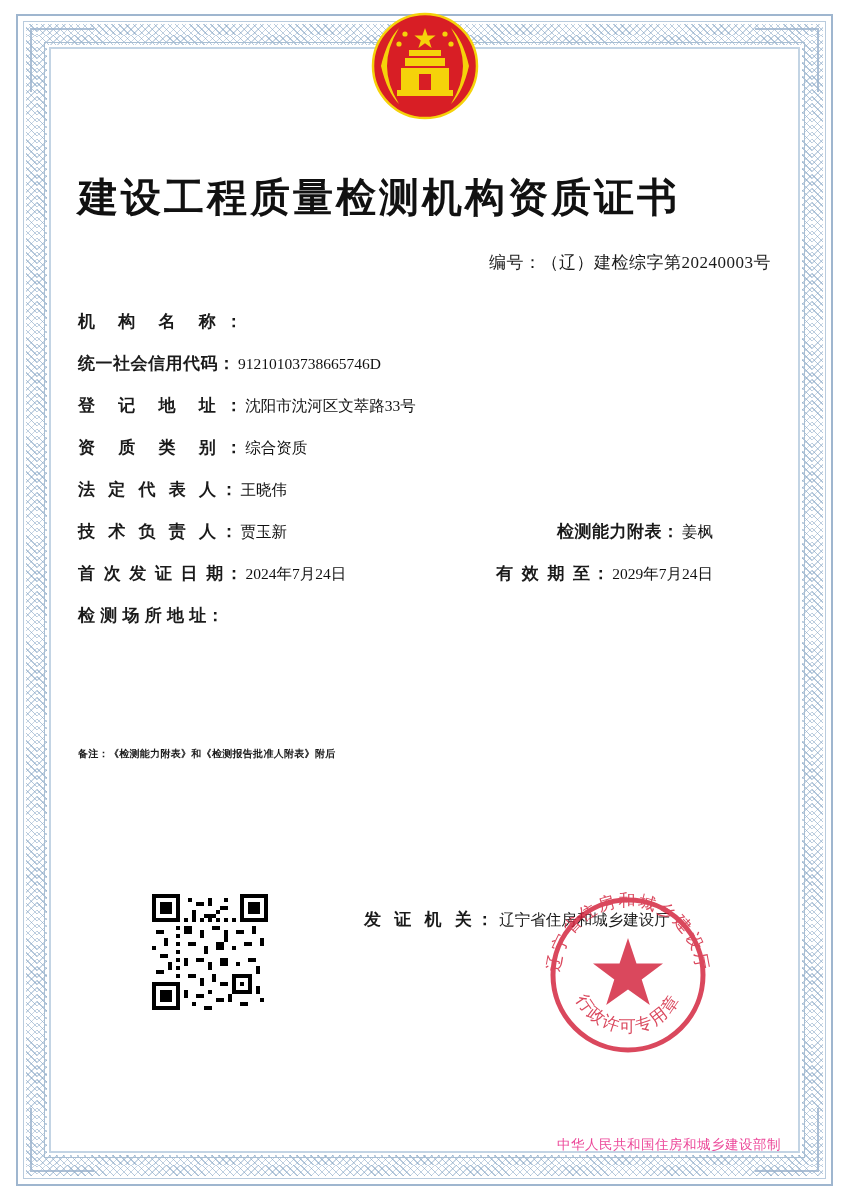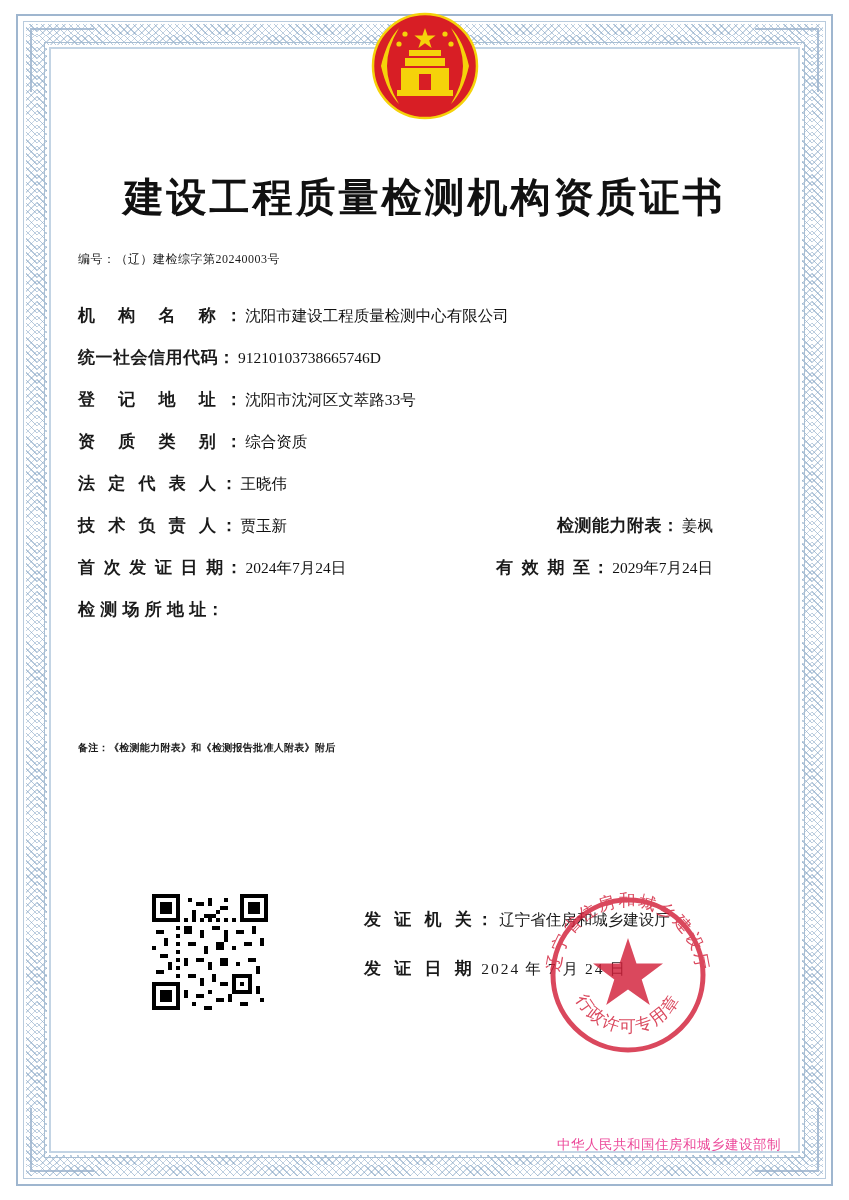--- a/index.html
+++ b/index.html
@@ -82,31 +82,31 @@
 
   
   .content {
     position: absolute;
     left: 78px;
     right: 78px;
     top: 150px;
     z-index: 4;
   }
   .doc-title {
-    text-align: center;
+    text-align: left;
     font-size: 40px;
     font-weight: bold;
     letter-spacing: 3px;
     font-family: "Liberation Serif", "DejaVu Serif", serif;
     color: #111;
     margin: 20px 0 0 0;
   }
   .doc-number {
-    text-align: left;
-    font-size: 12px;
+    text-align: right;
+    font-size: 17px;
     margin-top: 26px;
     letter-spacing: 0.5px;
   }
 
   .fields {
     margin-top: 36px;
   }
   .field-row {
     display: flex;
     align-items: baseline;
@@ -253,21 +253,20 @@
 <div class="content">
 
   <div class="doc-title">建设工程质量检测机构资质证书</div>
   <div class="doc-number">编号：（辽）建检综字第20240003号</div>
 
   <div class="fields">
 
     <div class="field-row">
       <span class="f-label sp4">机 构 名 称</span>
       <span class="f-colon">：</span>
-      <span class="f-value">沈阳市建设工程质量检测中心有限公司</span>
     </div>
 
     <div class="field-row">
       <span class="f-label">统一社会信用代码</span>
       <span class="f-colon">：</span>
       <span class="f-value">91210103738665746D</span>
     </div>
 
     <div class="field-row">
       <span class="f-label sp4">登 记 地 址</span>
@@ -416,26 +415,20 @@
       </g>
     </svg>
   </div>
 
   <div class="issue-block">
     <div class="issue-row">
       <span class="lbl">发 证 机 关</span>
       <span class="colon">：</span>
       <span class="val">辽宁省住房和城乡建设厅</span>
     </div>
-    <div class="issue-row">
-      <span class="lbl">发 证 日 期</span>
-      <span class="date-val">
-        <span class="num">2024</span><span>年</span><span class="num">7</span><span>月</span><span class="num">24</span><span>日</span>
-      </span>
-    </div>
   </div>
 
   <div class="seal">
     <svg width="190" height="190" viewBox="0 0 190 190">
       <defs>
         <path id="sealArcTop" d="M 26,95 A 69,69 0 1 1 164,95"></path>
         <path id="sealArcBottom" d="M 38,95 A 57,57 0 0 0 152,95"></path>
       </defs>
       <circle cx="95" cy="95" r="75" fill="none" stroke="#d2203a" stroke-width="5"></circle>
       <polygon fill="#d2203a" points="95,58 103.5,83.5 130,83.5 108.7,99.5 116.8,125 95,109.5 73.2,125 81.3,99.5 60,83.5 86.5,83.5"></polygon>

